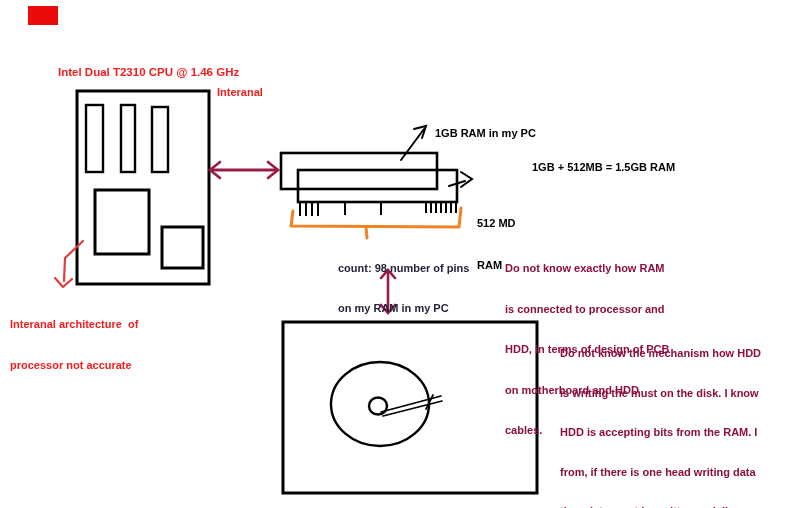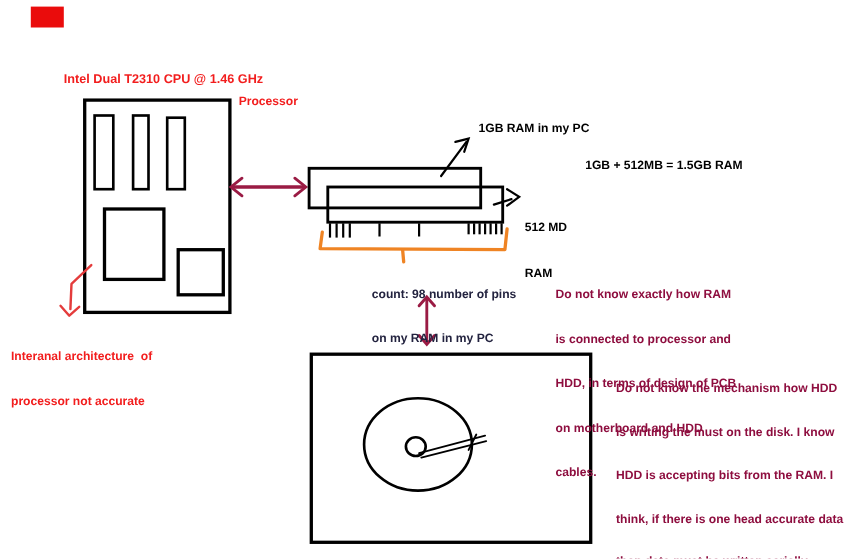--- a/index.html
+++ b/index.html
@@ -1,21 +1,21 @@
 <!DOCTYPE html>
 <html style="--red: #f21d1d; --arrow-red: #e43c3c; --maroon: #8e0e3f; --arrow-maroon: #9a1b44; --orange: #ef8424; --ink: #000000; --count-text: #23233f; --block-red: #ea0c0c;"><head>
 <meta charset="utf-8">
 <style>
   html,body{margin:0;padding:0;background:#fff;}
   .canvas{position:relative;width:785px;height:508px;background:#fff;overflow:hidden;
           font-family:"Liberation Sans",sans-serif;}
   svg{position:absolute;left:0;top:0;}
   .lbl{position:absolute;font-weight:bold;font-size:11px;line-height:13px;white-space:pre;}
   .red{color:var(--red);}
-  .ink{color:var(--ink);}
+  .ink{color:var(--ink);margin-top:16px;}
   .maroon{color:var(--maroon);}
   .count{color:var(--count-text);margin-left:40px;}
   .para-ram div{height:14.6px;}
   .para-hdd div{height:13.5px;}
   .note-cpu div{height:14.5px;}
   .pins-note div{height:14px;}
   .block-red{position:absolute;left:28px;top:6px;width:30px;height:19px;background:var(--block-red);}
   
   .s-ink{stroke:var(--ink);fill:none;}
   .s-maroon{stroke:var(--arrow-maroon);fill:none;}
@@ -100,21 +100,21 @@
     </g>
 
     <g stroke-linecap="round" stroke-linejoin="round">
       <polyline class="s-red" points="83,241 65,258 64,281" stroke-width="2.2"></polyline>
       <polyline class="s-red" points="55,278 63,287 72,279" stroke-width="2.2"></polyline>
     </g>
   </svg>
 
   <div class="lbl red" style="left:58px;top:66px;font-size:11.5px;">Intel Dual T2310 CPU @ 1.46 GHz</div>
 
-  <div class="lbl red" style="left:217px;top:86px;">Processor</div>
+  <div class="lbl red" style="left:217px;top:86px;">Interanal</div>
 
   <div class="lbl ink" style="left:435px;top:111px;">1GB RAM in my PC</div>
 
   <div class="lbl ink" style="left:532px;top:145px;text-align:right;">1GB + 512MB = 1.5GB RAM</div>
 
   <div class="lbl ink" style="left:477px;top:175px;">
     <div>512 MD</div>
     <div style="margin-top:3px;">RAM</div>
   </div>
 
@@ -133,20 +133,20 @@
 
   <div class="lbl red note-cpu" style="left:10px;top:292px;">
     <div>Interanal architecture  of</div>
     <div>processor not accurate</div>
   </div>
 
   <div class="lbl maroon para-hdd" style="left:560px;top:321px;">
     <div>Do not know the mechanism how HDD</div>
     <div>is writing the must on the disk. I know</div>
     <div>HDD is accepting bits from the RAM. I</div>
-    <div>think, if there is one head accurate data</div>
+    <div>from, if there is one head writing data</div>
     <div>then data must be written serially.</div>
     
     
     
   </div>
 
 </div>
 
 </body></html>

